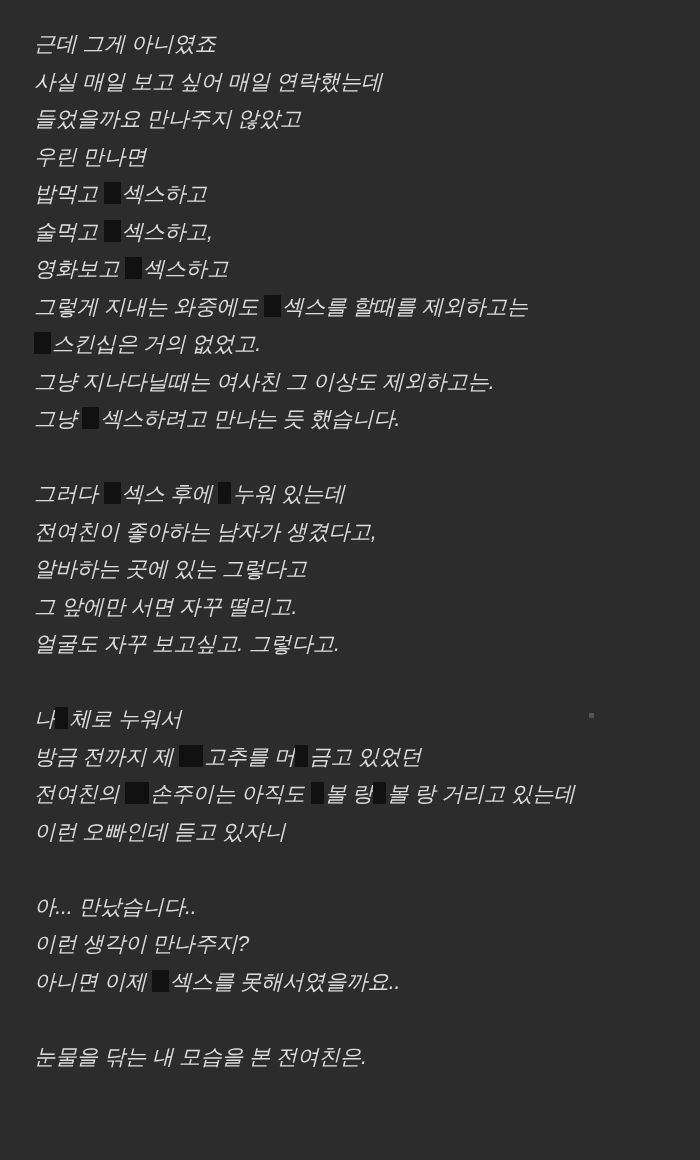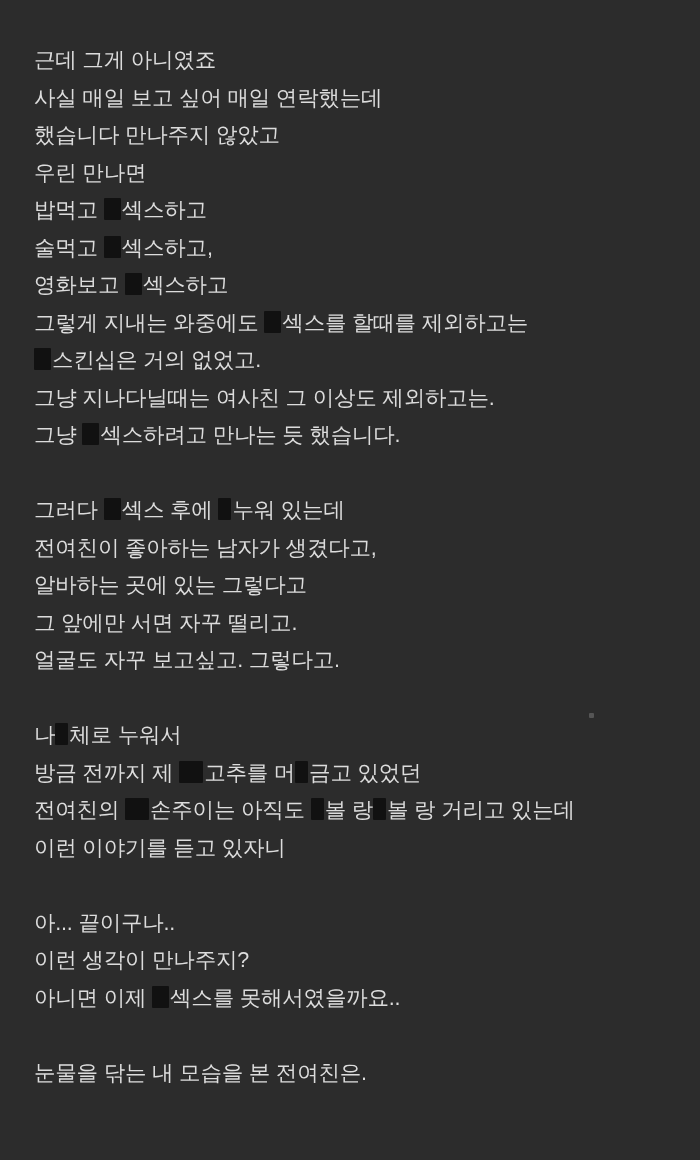--- a/index.html
+++ b/index.html
@@ -15,21 +15,22 @@
   }
   #page {
     position: relative;
     width: 700px;
     height: 1160px;
     background: #2c2c2c;
     box-sizing: border-box;
     padding: 26px 30px 0 34px;
   }
   .para {
-    margin: 16px 0 0 0;
+    margin: 0 0 0 0;
+    font-style: italic;
   }
   .line {
     color: #dcdcdc;
     font-size: 21.5px;
     line-height: 37.5px;
     white-space: pre-wrap;
     letter-spacing: -0.2px;
     font-weight: 400;
   }
   .blank {
@@ -58,21 +59,21 @@
 </style>
 </head>
 <body>
 
 <div id="page">
 
   <div class="para">
 
     <div class="line">근데 그게 아니였죠</div>
     <div class="line">사실 매일 보고 싶어 매일 연락했는데</div>
-    <div class="line">했습니다 만나주지 않았고</div>
+    <div class="line">들었을까요 만나주지 않았고</div>
     <div class="line">우린 만나면</div>
 
     <div class="line">밥먹고 <span class="redact r-md"></span>섹스하고</div>
     <div class="line">술먹고 <span class="redact r-md"></span>섹스하고,</div>
     <div class="line">영화보고 <span class="redact r-md"></span>섹스하고</div>
     <div class="line">그렇게 지내는 와중에도 <span class="redact r-md"></span>섹스를 할때를 제외하고는</div>
     <div class="line"><span class="redact r-md"></span>스킨십은 거의 없었고.</div>
     <div class="line">그냥 지나다닐때는 여사친 그 이상도 제외하고는.</div>
     <div class="line">그냥 <span class="redact r-md"></span>섹스하려고 만나는 듯 했습니다.</div>
 
@@ -82,25 +83,25 @@
     <div class="line">전여친이 좋아하는 남자가 생겼다고,</div>
     <div class="line">알바하는 곳에 있는 그렇다고</div>
     <div class="line">그 앞에만 서면 자꾸 떨리고.</div>
     <div class="line">얼굴도 자꾸 보고싶고. 그렇다고.</div>
 
     <div class="line blank"></div>
 
     <div class="line">나<span class="redact r-sm"></span>체로 누워서</div>
     <div class="line">방금 전까지 제 <span class="redact r-lg"></span>고추를 머<span class="redact r-sm"></span>금고 있었던</div>
     <div class="line">전여친의 <span class="redact r-lg"></span>손주이는 아직도 <span class="redact r-sm"></span>볼 랑<span class="redact r-sm"></span>볼 랑 거리고 있는데</div>
-    <div class="line">이런 이야기를 듣고 있자니</div>
+    <div class="line">이런 오빠인데 듣고 있자니</div>
 
     <div class="line blank"></div>
 
-    <div class="line">아... 끝이구나..</div>
+    <div class="line">아... 만났습니다..</div>
     <div class="line">이런 생각이 만나주지?</div>
     <div class="line">아니면 이제 <span class="redact r-md"></span>섹스를 못해서였을까요..</div>
 
     <div class="line blank"></div>
 
     <div class="line">눈물을 닦는 내 모습을 본 전여친은.</div>
 
   </div>
 
   <span class="speck" style="left:589px; top:713px;"></span>

